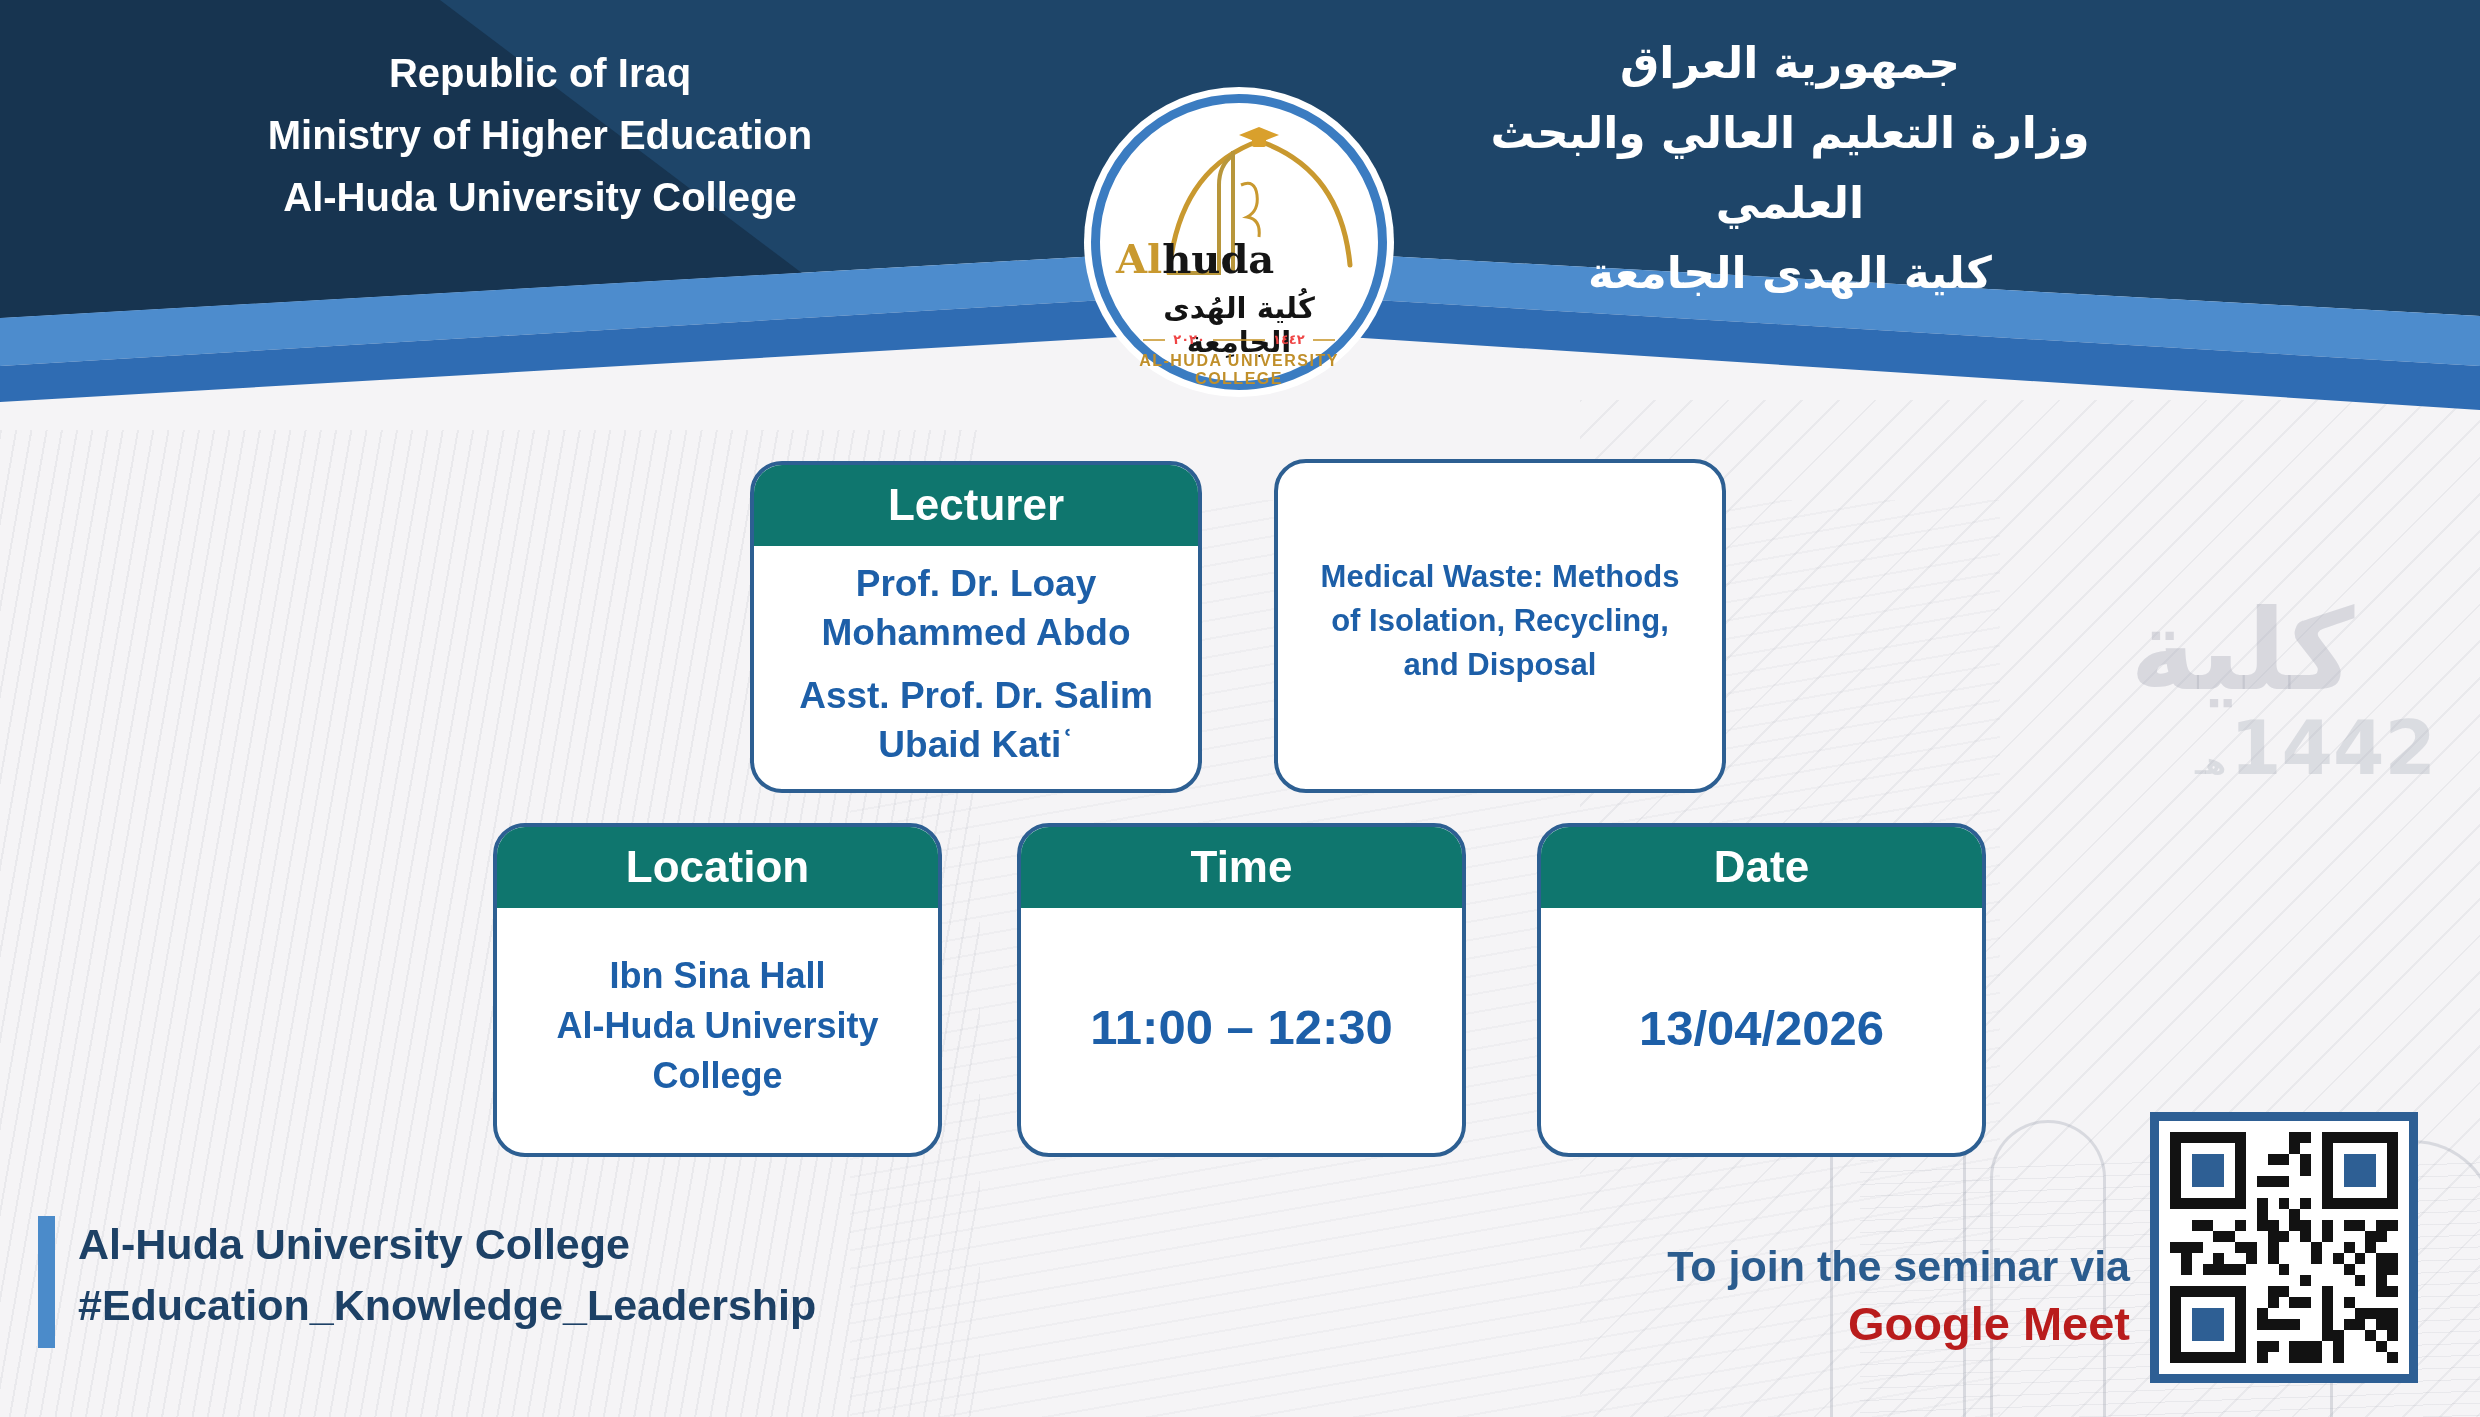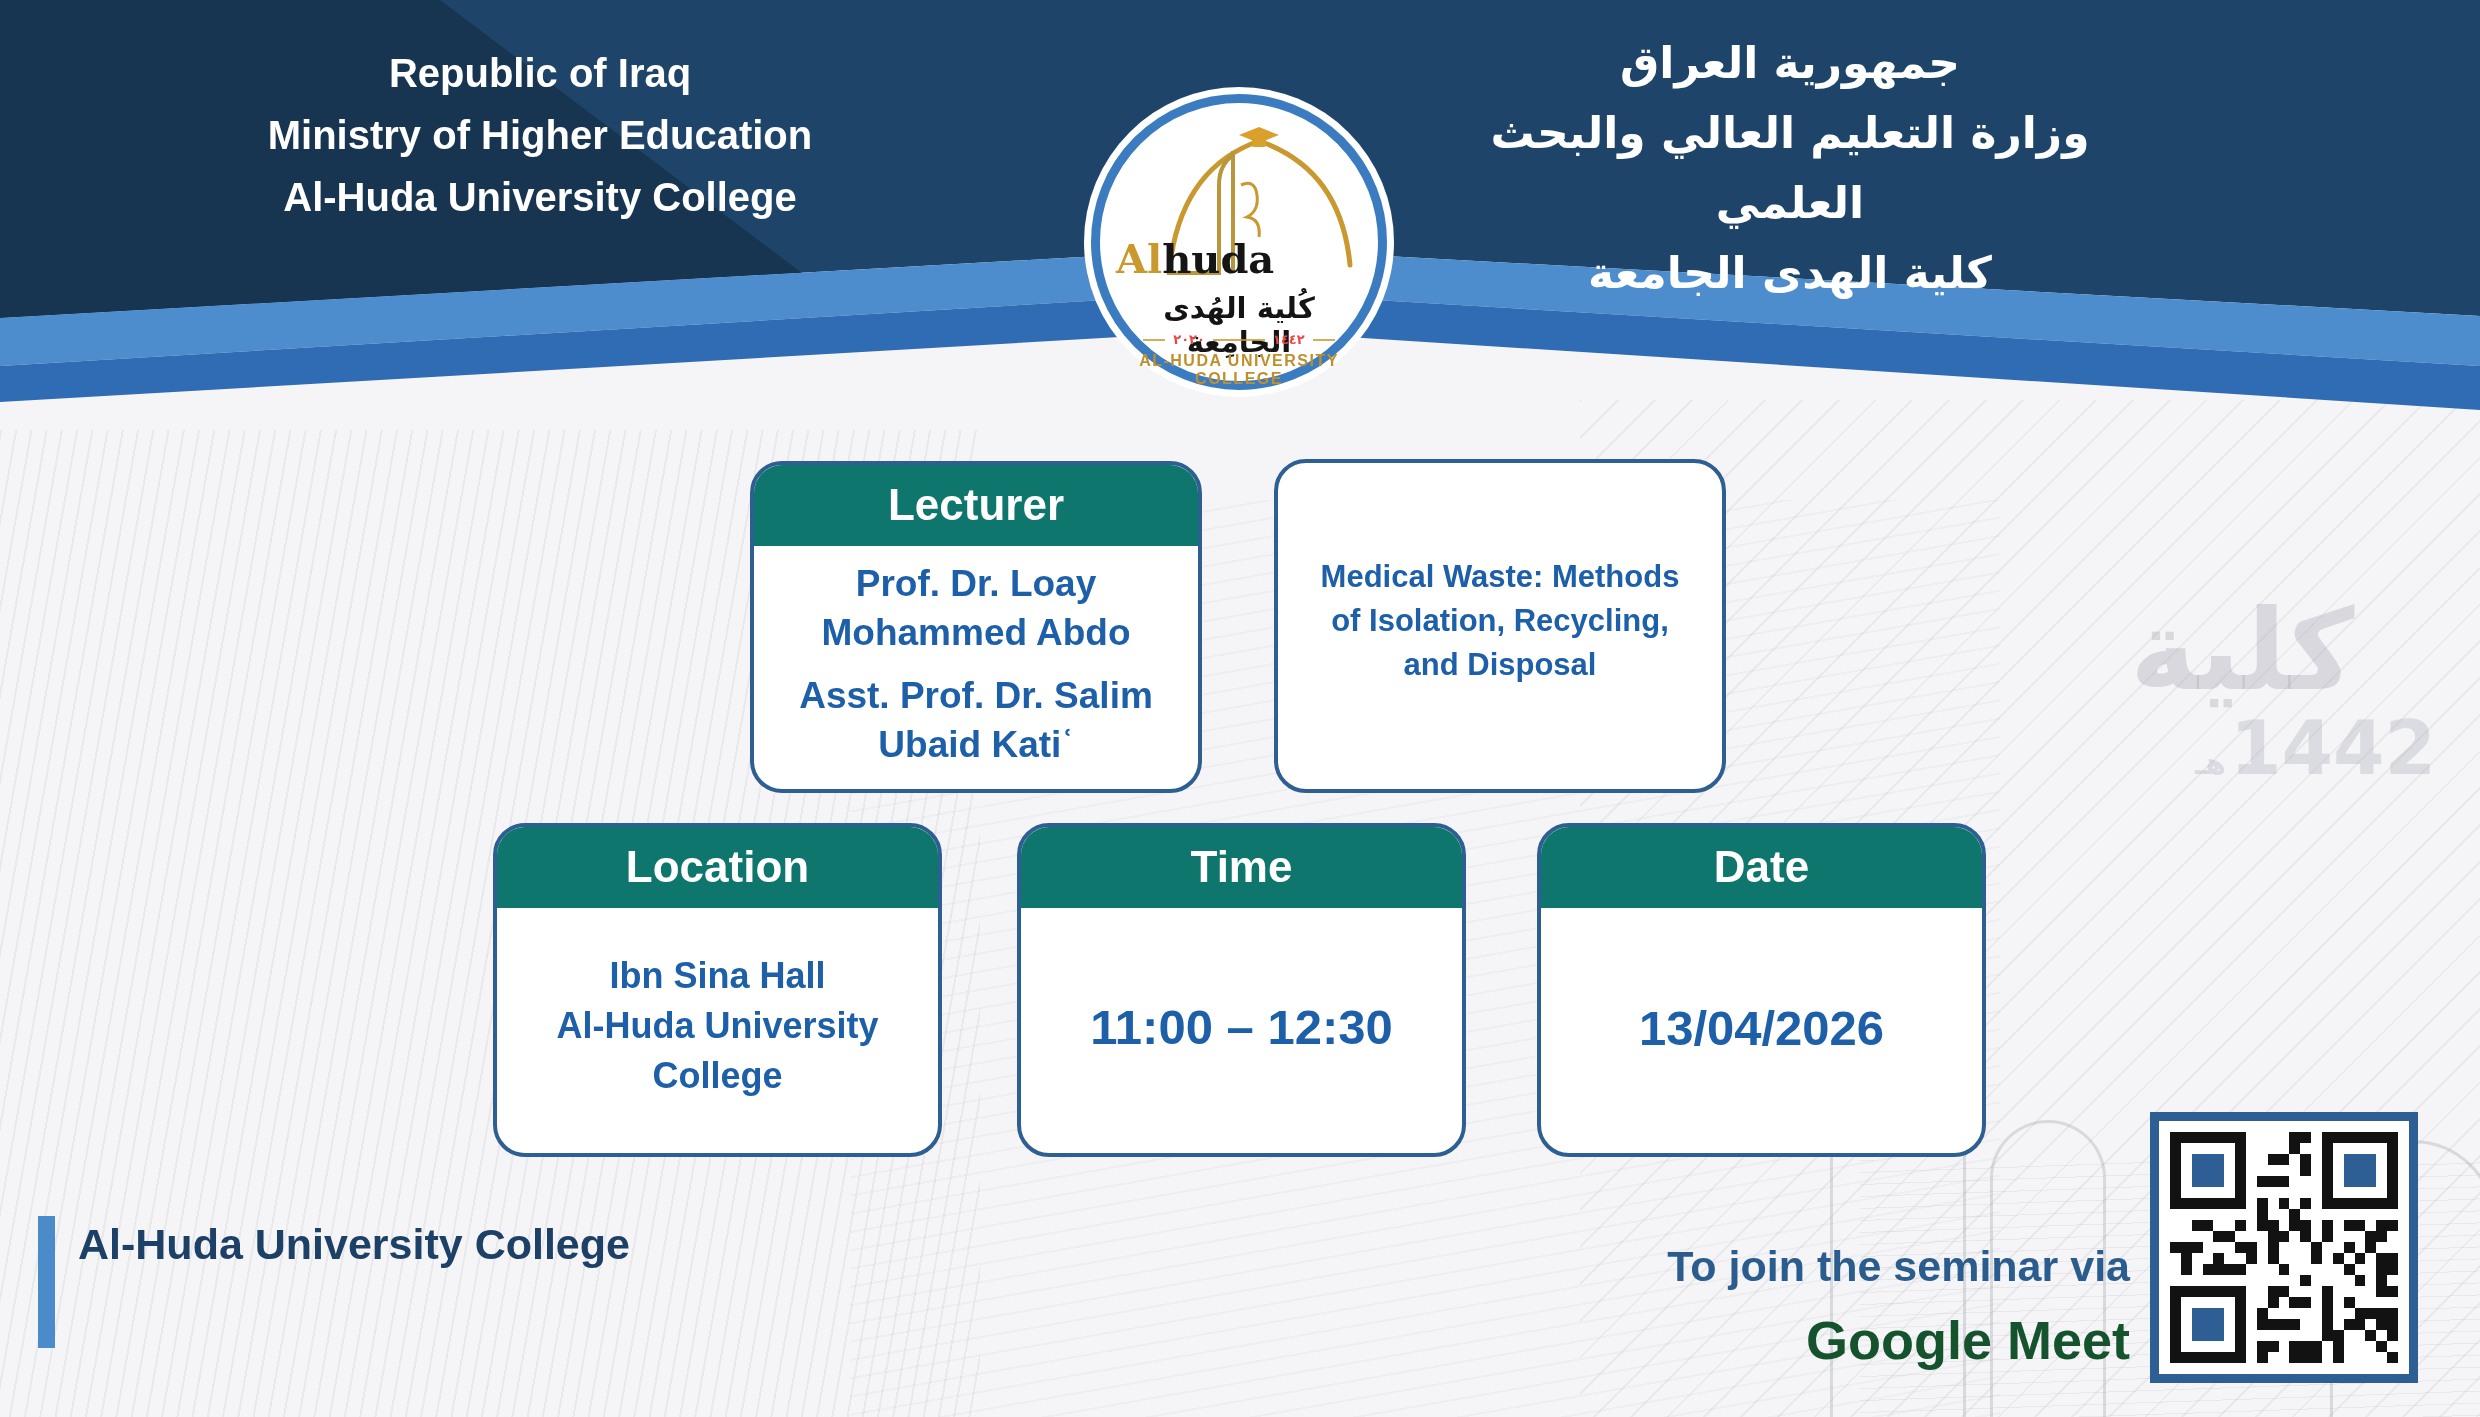--- a/index.html
+++ b/index.html
@@ -76,21 +76,21 @@
   .card-seminar .card-b{font-size:31px;line-height:44px;padding:0 26px 10px;}
   .card-location .card-b{font-size:36px;line-height:50px;padding:0 36px 10px;}
   .card-time .card-b{font-size:49px;padding-bottom:7px;}
   .card-date .card-b{font-size:49px;padding-bottom:6px;}
   
   .accent-bar{position:absolute;left:38px;top:1216px;width:17px;height:132px;background:#4b8bca;z-index:3;}
   .footer-left{position:absolute;left:78px;top:1214px;z-index:3;color:#1d4166;font-weight:bold;
     font-size:43px;line-height:61px;}
   .footer-right{position:absolute;right:350px;top:1240px;z-index:3;text-align:right;font-weight:bold;}
   .join-line{font-size:43px;color:#2b5c8e;line-height:52px;}
-  .platform-line{font-size:54px;color:#14532d;line-height:56px;margin-top:20px;}
+  .platform-line{font-size:47px;color:#b91c1c;line-height:56px;margin-top:4px;}
   
   .qr-box{position:absolute;left:2150px;top:1112px;width:268px;height:271px;z-index:4;
     background:#fff;border:9px solid #2e5f94;box-sizing:border-box;padding:11px;}
   .qr-grid{width:100%;height:100%;display:grid;
     grid-template-columns:repeat(21,1fr);grid-template-rows:repeat(21,1fr);}
   .qr-grid div.on{background:#121212;}
   .qr-grid div.bl{background:#2e5f94;}
 </style>
 </head>
 <body>
@@ -189,20 +189,21 @@
   <div class="card card-date">
     <div class="card-h">Date</div>
     <div class="card-b">
       <span>13/04/2026</span>
     </div>
   </div>
 
   <div class="accent-bar"></div>
   <div class="footer-left">
     <div>Al-Huda University College</div>
+    <div>#Education_Knowledge_Leadership</div>
   </div>
 
   <div class="footer-right">
     <div class="join-line">To join the seminar via</div>
     <div class="platform-line">Google Meet</div>
   </div>
 
   <div class="qr-box">
     <div class="qr-grid" id="qr">
         <div class="on"></div>

